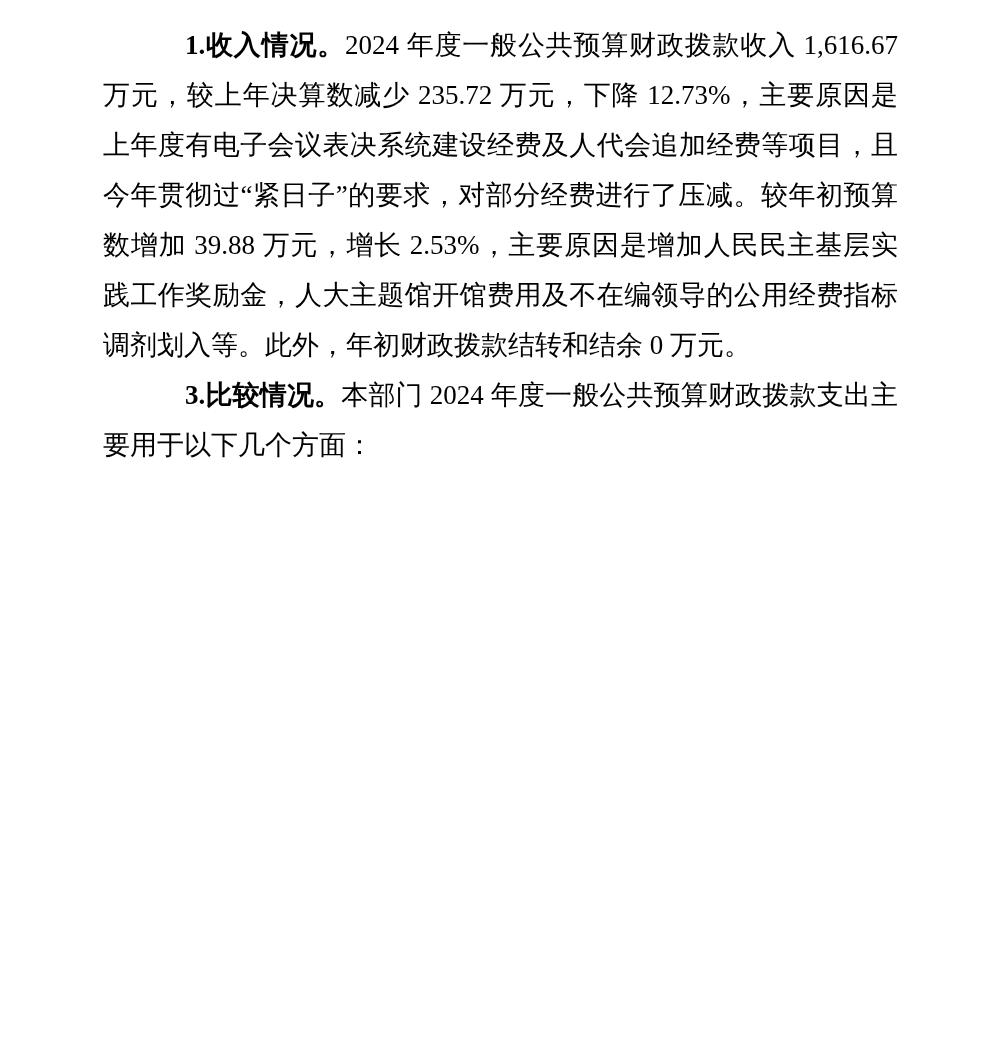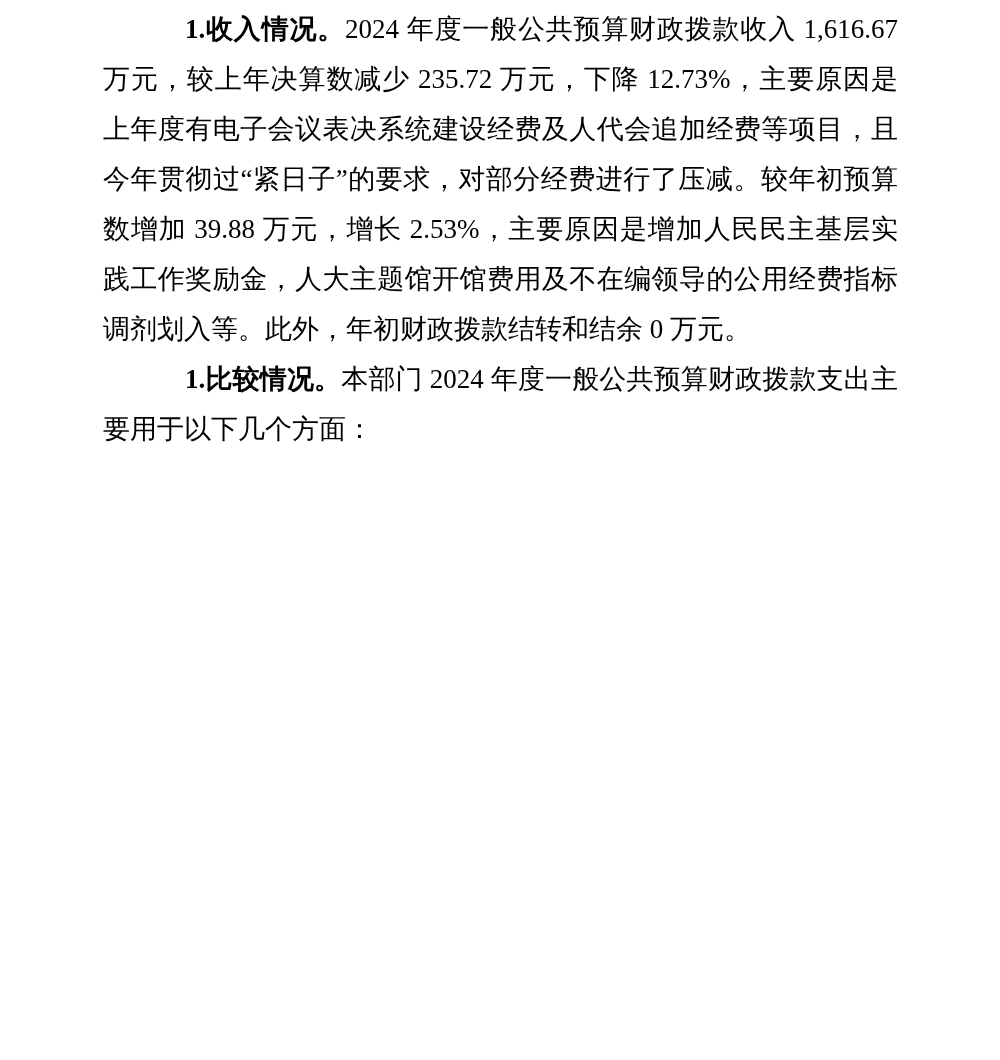--- a/index.html
+++ b/index.html
@@ -14,21 +14,21 @@
   }
   .page {
     position: relative;
     width: 1000px;
     height: 1060px;
     background: #ffffff;
   }
   .doc {
     position: absolute;
     left: 103px;
-    top: 4px;
+    top: 20px;
     width: 795px;
     color: #000000;
     font-family: "Liberation Serif", "DejaVu Serif", serif;
     font-size: 27px;
     line-height: 50px;
     text-align: justify;
     text-justify: inter-ideograph;
   }
   .para {
     margin: 0;
@@ -38,15 +38,15 @@
   .para-heading {
     font-weight: bold;
   }
 </style>
 </head>
 <body>
 
 <div class="page">
   <div class="doc">
       <p class="para"><b class="para-heading">1.收入情况。</b><span>2024 年度一般公共预算财政拨款收入 1,616.67 万元，较上年决算数减少 235.72 万元，下降 12.73%，主要原因是上年度有电子会议表决系统建设经费及人代会追加经费等项目，且今年贯彻过“紧日子”的要求，对部分经费进行了压减。较年初预算数增加 39.88 万元，增长 2.53%，主要原因是增加人民民主基层实践工作奖励金，人大主题馆开馆费用及不在编领导的公用经费指标调剂划入等。此外，年初财政拨款结转和结余 0 万元。</span></p>
-      <p class="para"><b class="para-heading">1.比较情况。</b><span>本部门 2024 年度一般公共预算财政拨款支出主要用于以下几个方面：</span></p>
+      <p class="para"><b class="para-heading">3.比较情况。</b><span>本部门 2024 年度一般公共预算财政拨款支出主要用于以下几个方面：</span></p>
     </div>
 </div>
 
 </body></html>

